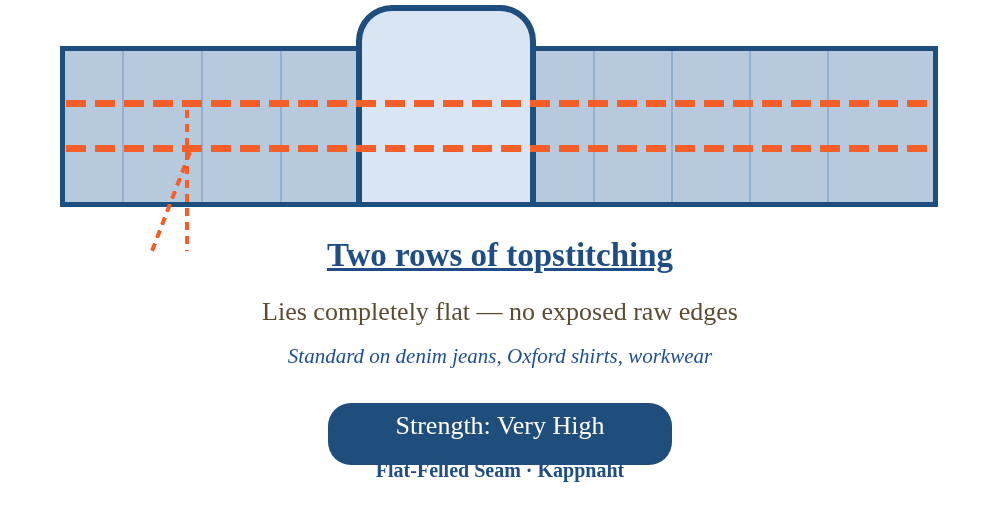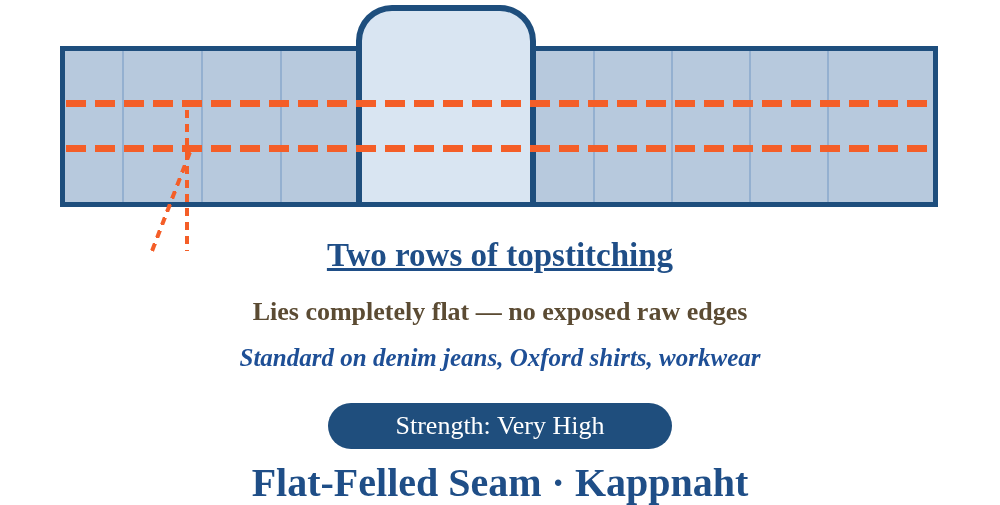--- a/index.html
+++ b/index.html
@@ -52,32 +52,32 @@
     background:repeating-linear-gradient(180deg,
       var(--stitch-orange) 0 8px, rgba(0,0,0,0) 8px 14px);
   }
   .leader.vertical{left:185px;top:110px;height:141px;}
   .leader.diagonal{
     left:188px;top:152px;height:106px;
     transform:rotate(21deg);
     transform-origin:50% 0;
   }
   
-  .txt{position:absolute;left:0;right:0;text-align:center;white-space:nowrap;font-weight:bold;}
+  .txt{position:absolute;left:0;right:0;text-align:center;white-space:nowrap;}
   .title{top:237px;font-weight:700;font-size:33px;color:var(--title-blue);text-decoration:underline;}
   .note{top:297px;font-size:26px;color:var(--note-brown);}
-  .usage{top:344px;font-style:italic;font-size:25px;color:var(--usage-blue);}
+  .usage{top:344px;font-style:italic;font-size:21px;color:var(--usage-blue);}
   .pill{
-    position:absolute;left:328px;top:403px;width:344px;height:46px;
+    position:absolute;left:328px;top:403px;width:344px;height:62px;
     background:var(--badge-fill);
     border-radius:23px;
     color:var(--badge-text);
     font-size:26px;line-height:46px;text-align:center;white-space:nowrap;font-family:Liberation Serif, serif;
   }
-  .caption{top:459px;font-weight:700;font-size:40px;color:var(--title-blue);}
+  .caption{top:459px;font-weight:700;font-size:20px;color:var(--title-blue);}
 </style>
 </head>
 <body>
 
 <div class="stage">
 
   <div class="band"></div>
 
   <div class="divider" style="left:122px"></div>
   <div class="divider" style="left:201px"></div>

